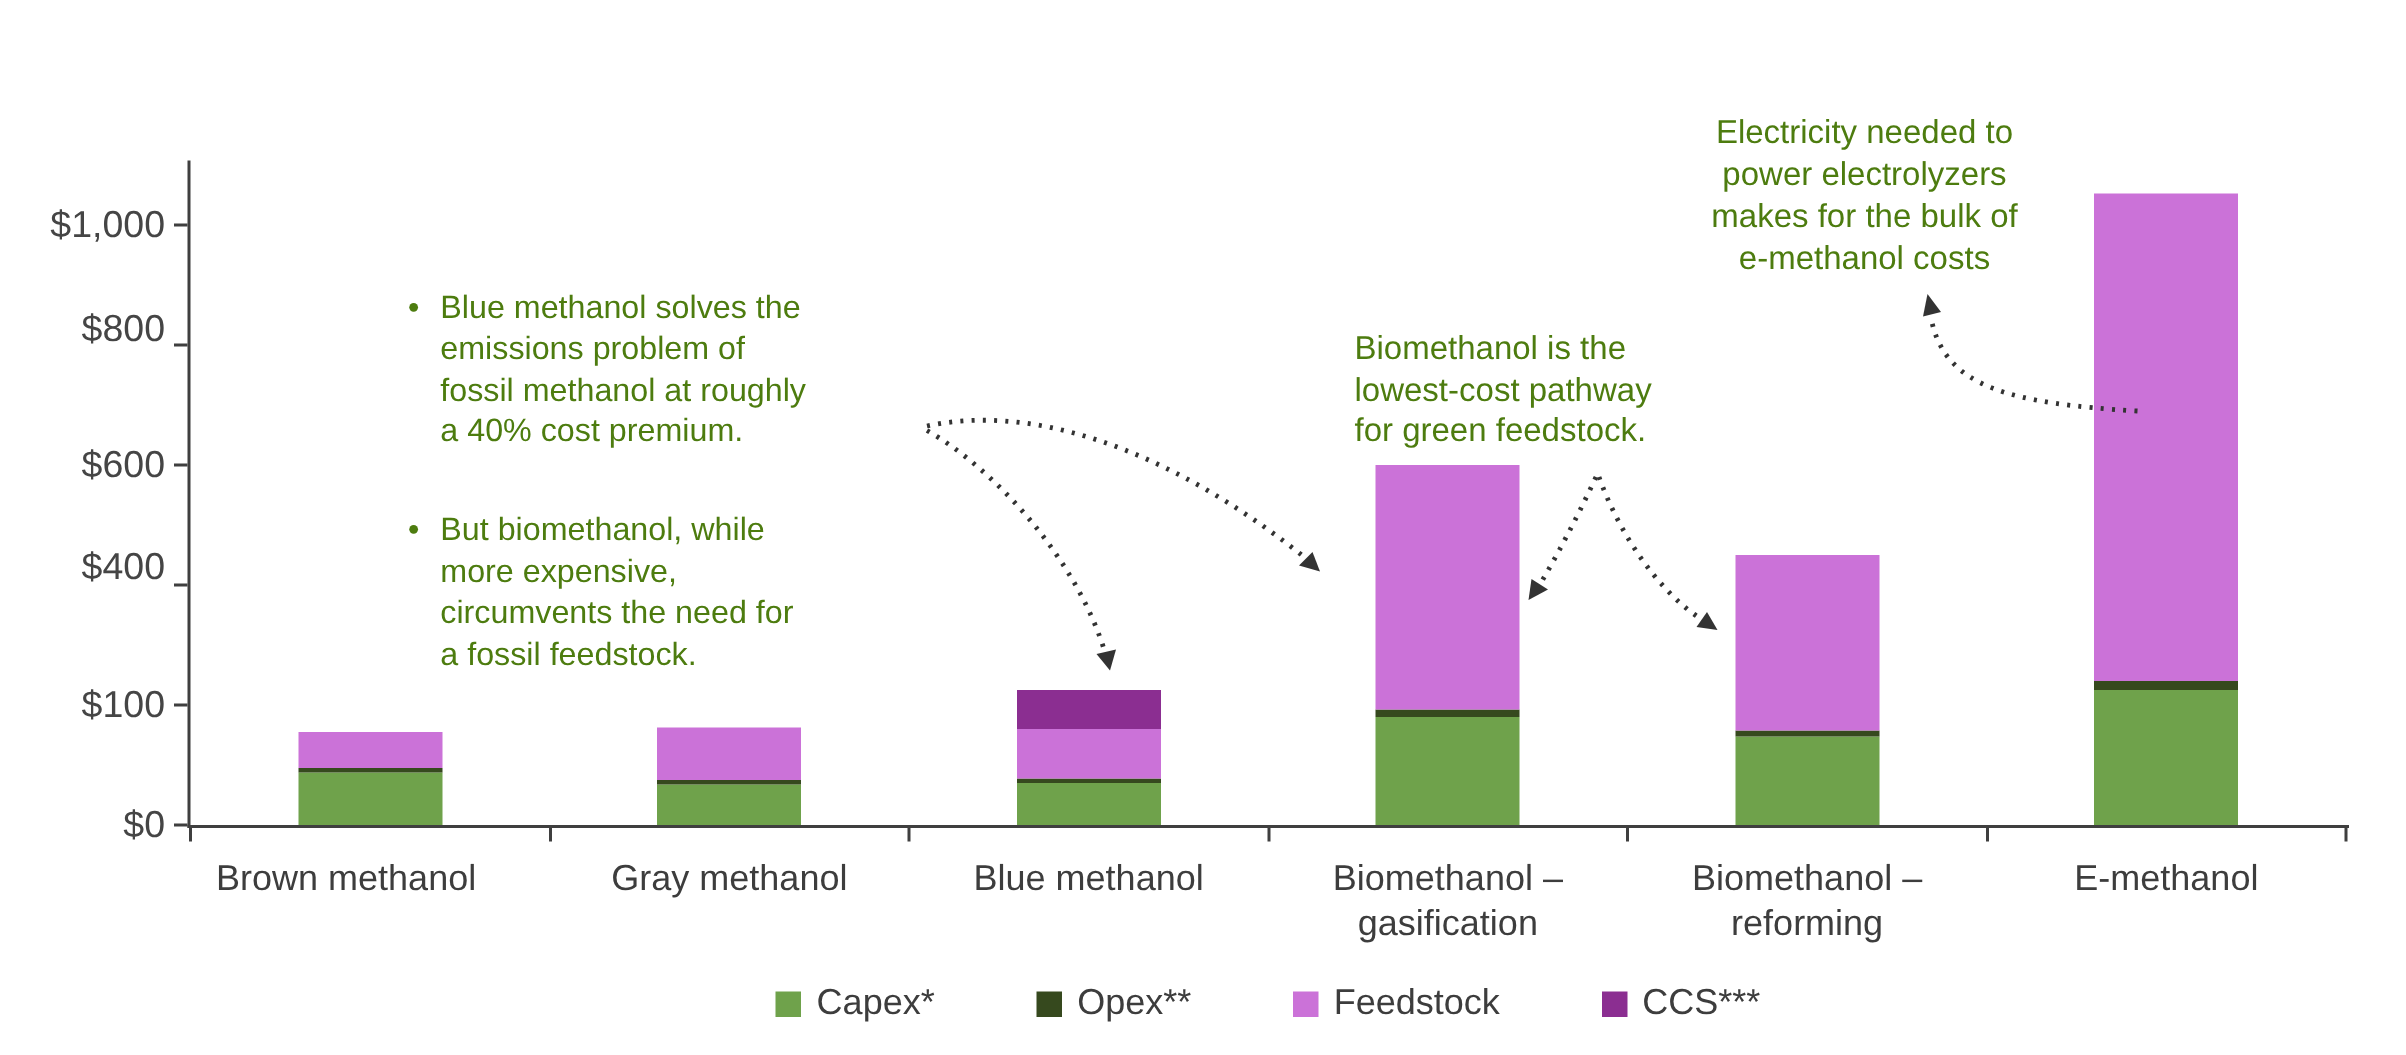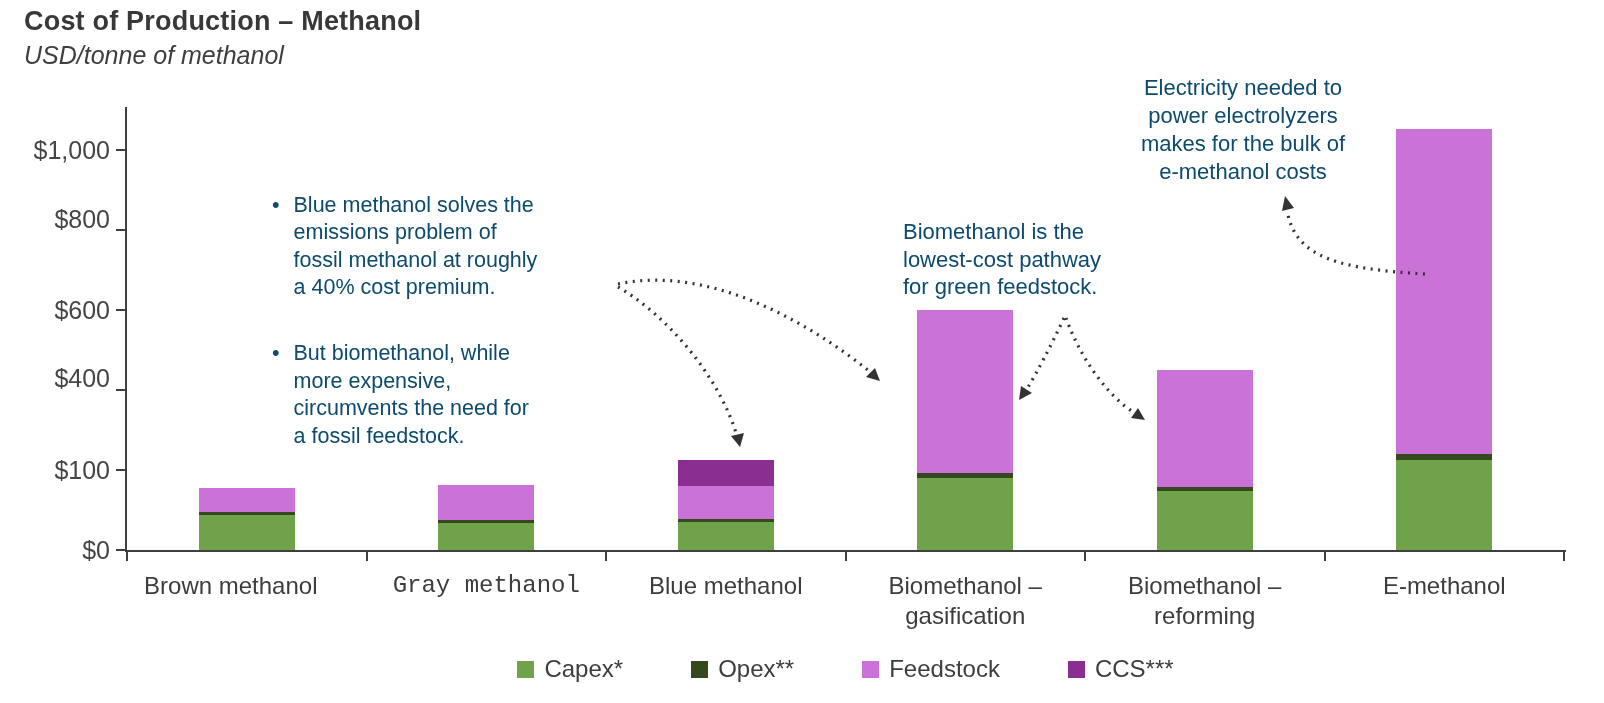--- a/index.html
+++ b/index.html
@@ -20,37 +20,35 @@
   .seg { position:absolute; }
 
   .cat-label { position:absolute; top:571px; text-align:center; font-size:24px; color:#3d3d3d;
                line-height:30px; white-space:pre-line; }
 
   .legend { position:absolute; left:127px; top:655px; width:1437px; display:flex;
             justify-content:center; align-items:center; gap:68px; }
   .legend-item { display:flex; align-items:center; gap:10px; font-size:24px; color:#3d3d3d; }
   .swatch { width:17px; height:17px; flex:0 0 auto; }
 
-  .note { position:absolute; color:#0c4a6e; white-space:pre-line; }
+  .note { position:absolute; color:#4d7c0f; white-space:pre-line; }
   .note-bullets { left:272px; top:164px; font-size:21.5px; line-height:27.5px; }
   .bullet-row { display:flex; gap:14px; }
   .bullet-row + .bullet-row { margin-top:11px; }
   .bullet-dot { flex:0 0 auto; }
   .note-bio { left:903px; top:218px; font-size:22px; line-height:27.5px; text-align:left; }
   .note-e   { left:1093px; top:74px; width:300px; font-size:22px; line-height:28px; text-align:center; }
 
   .overlay { position:absolute; left:0; top:0; pointer-events:none; }
 </style>
 </head>
 <body>
 
 <div class="canvas">
 
-  <div class="title">Cost of Production – Methanol</div>
-  <div class="subtitle">USD/tonne of methanol</div>
 
   <div id="plot">
     <div class="axis-y"></div>
     <div class="axis-x"></div>
   <div class="ytick-label" style="left: 8px; top: 536px;">$0</div>
       <div class="ytick-mark" style="top: 549px;"></div>
       <div class="ytick-label" style="left: 8px; top: 456px;">$100</div>
       <div class="ytick-mark" style="top: 469px;"></div>
       <div class="ytick-label" style="left: 8px; top: 364px;">$400</div>
       <div class="ytick-mark" style="top: 389px;"></div>
@@ -67,21 +65,21 @@
       <div class="xtick-mark" style="left: 1084px;"></div>
       <div class="xtick-mark" style="left: 1323.5px;"></div>
       <div class="xtick-mark" style="left: 1563px;"></div>
       <div class="seg" style="left: 198.75px; width: 96px; top: 514.8px; height: 35.2px; background: rgb(111, 162, 75);"></div>
       <div class="seg" style="left: 198.75px; width: 96px; top: 512px; height: 2.8px; background: rgb(54, 73, 30);"></div>
       <div class="seg" style="left: 198.75px; width: 96px; top: 488px; height: 24px; background: rgb(203, 114, 216);"></div>
       <div class="cat-label" style="left: 111px; width: 239.5px;">Brown methanol</div>
       <div class="seg" style="left: 438.25px; width: 96px; top: 523.2px; height: 26.8px; background: rgb(111, 162, 75);"></div>
       <div class="seg" style="left: 438.25px; width: 96px; top: 520.4px; height: 2.8px; background: rgb(54, 73, 30);"></div>
       <div class="seg" style="left: 438.25px; width: 96px; top: 485.2px; height: 35.2px; background: rgb(203, 114, 216);"></div>
-      <div class="cat-label" style="left: 366.5px; width: 239.5px; font-family: Liberation Mono, monospace;">Gray methanol</div>
+      <div class="cat-label" style="left: 366.5px; width: 239.5px;">Gray methanol</div>
       <div class="seg" style="left: 677.75px; width: 96px; top: 522px; height: 28px; background: rgb(111, 162, 75);"></div>
       <div class="seg" style="left: 677.75px; width: 96px; top: 519.2px; height: 2.8px; background: rgb(54, 73, 30);"></div>
       <div class="seg" style="left: 677.75px; width: 96px; top: 485.6px; height: 33.6px; background: rgb(203, 114, 216);"></div>
       <div class="seg" style="left: 677.75px; width: 96px; top: 460px; height: 25.6px; background: rgb(139, 46, 145);"></div>
       <div class="cat-label" style="left: 606px; width: 239.5px;">Blue methanol</div>
       <div class="seg" style="left: 917.25px; width: 96px; top: 478px; height: 72px; background: rgb(111, 162, 75);"></div>
       <div class="seg" style="left: 917.25px; width: 96px; top: 472.8px; height: 5.2px; background: rgb(54, 73, 30);"></div>
       <div class="seg" style="left: 917.25px; width: 96px; top: 310px; height: 162.8px; background: rgb(203, 114, 216);"></div>
       <div class="cat-label" style="left: 845.5px; width: 239.5px;">Biomethanol –
 gasification</div>

